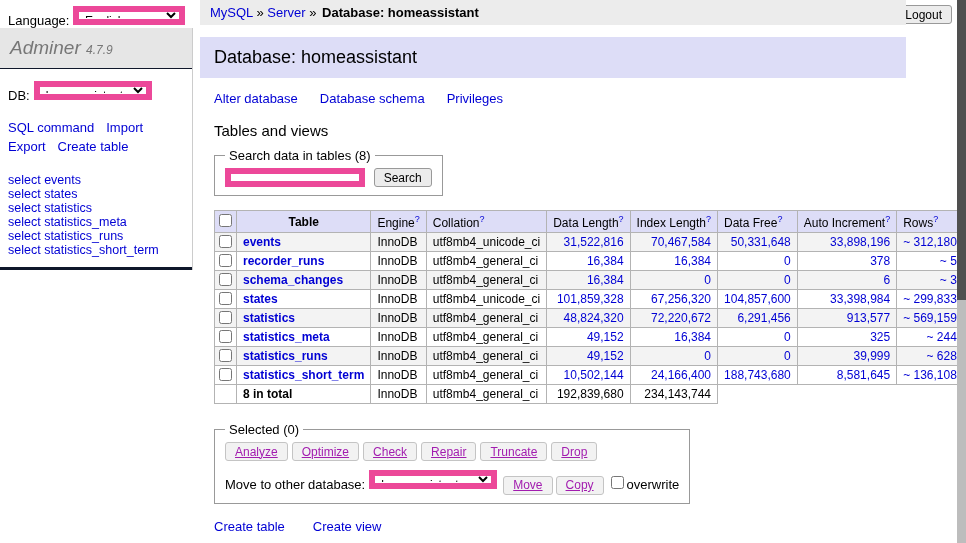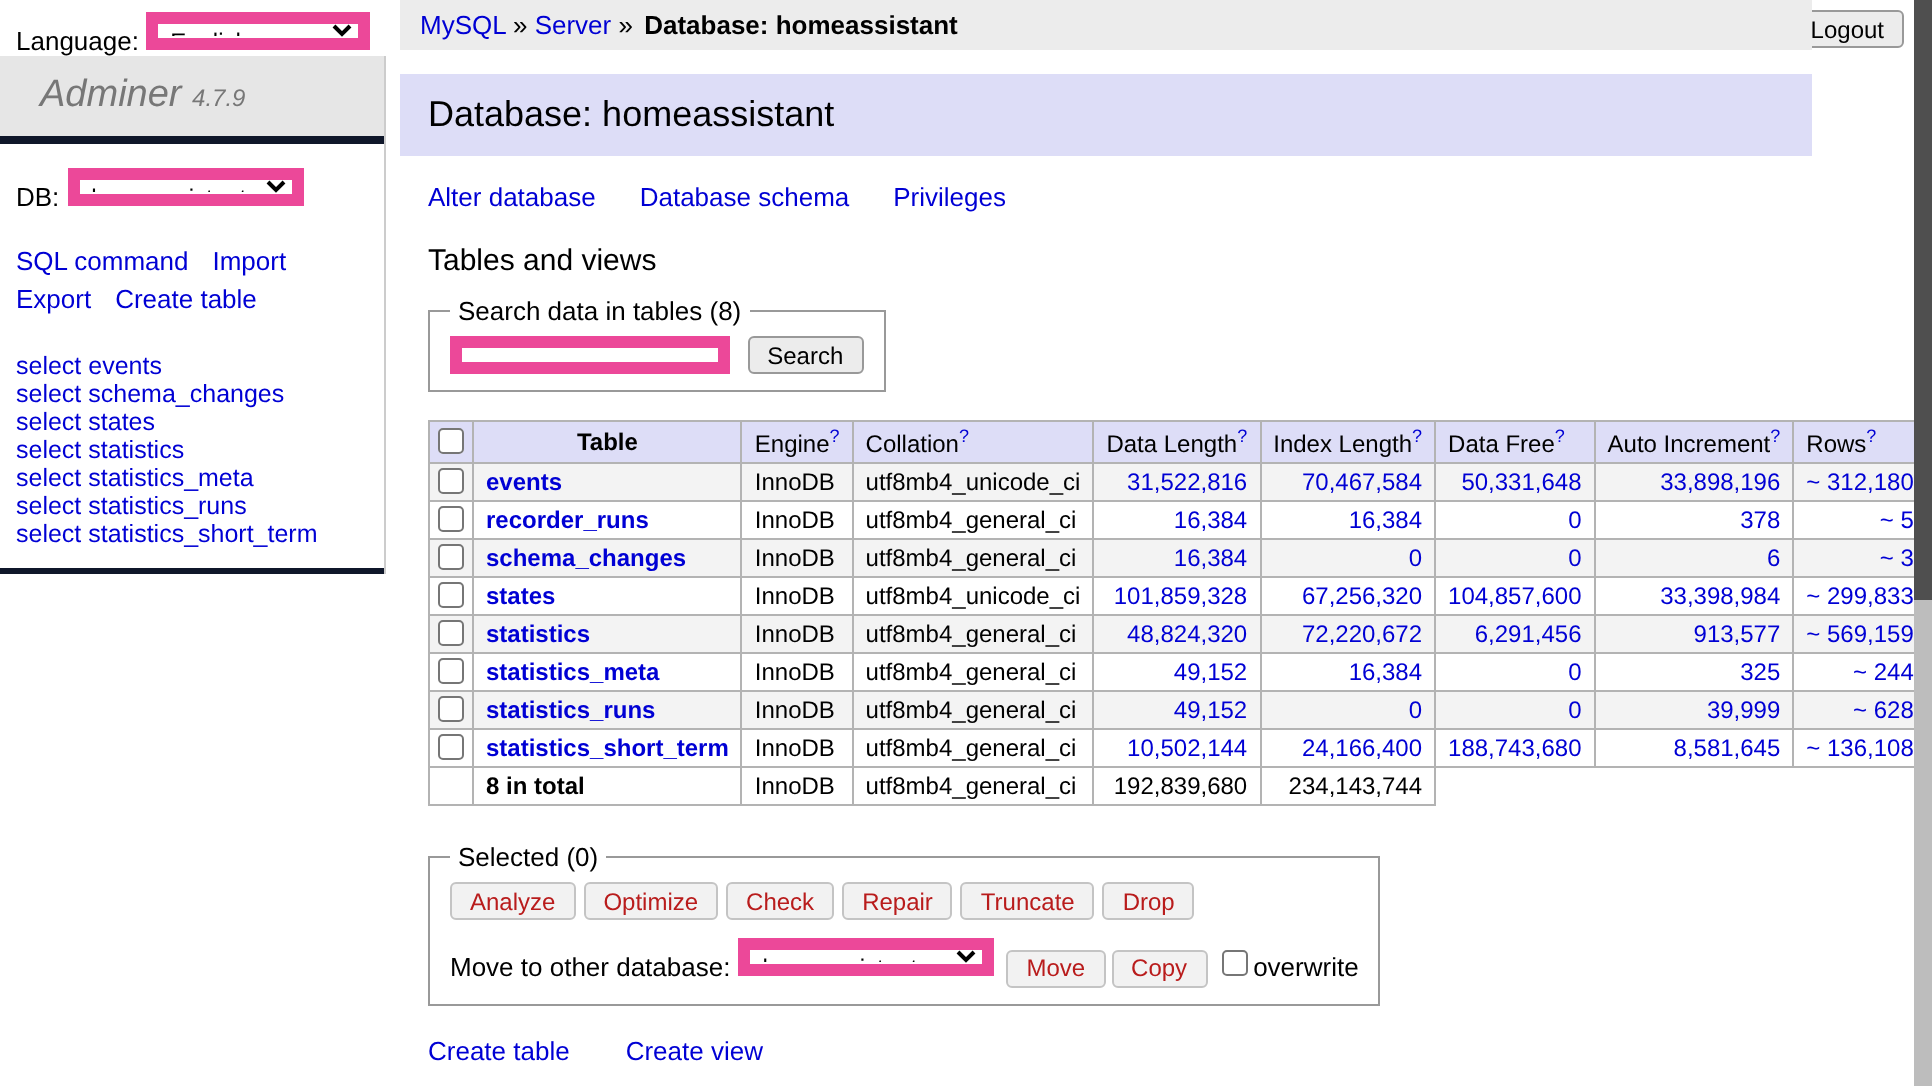--- a/index.html
+++ b/index.html
@@ -19,31 +19,31 @@
 
   select, input[type=text] {
     font-family: inherit; font-size: 12px;
     border: 6px solid #ec4899; background: #fff; height: 19px; padding: 1px 2px;
   }
   button {
     font-family: inherit; font-size: 12px;
     background: #ececec; border: 1px solid #999; border-radius: 3px;
     padding: 1px 9px; height: 19px; cursor: pointer;
   }
-  button:disabled { color: #b91c1c; border-color: #c4c4c4; background: #f2f2f2; cursor: default; }
+  button:disabled { color: #a21caf; border-color: #c4c4c4; background: #f2f2f2; cursor: default; text-decoration: underline; }
 
   
   #menu {
     position: absolute; top: 28px; left: 0; width: 193px;
     border-right: 1px solid #ccc; background: #fff;
   }
   #menu h1 {
-    margin: 0; padding: 9px 20px;
+    margin: 0; padding: 9px 10px;
     background: var(--sidebar_header_bg, #e6e6e6);
-    border-bottom: 4px solid #0f172a;
+    border-bottom: 1px solid #0f172a;
     font-size: 19px; font-weight: normal; font-style: italic; color: #777;
   }
   #menu h1 .version { font-size: 12px; }
   #dbsel { padding: 12px 8px 10px 8px; }
   #dbsel select { width: 118px; margin-left: 4px; }
   #menu-links { padding: 6px 8px 12px 8px; width: 180px; }
   .mlink { margin-right: 12px; line-height: 1.45; display: inline-block; }
   #menu-tables { padding: 4px 8px 10px 8px; border-bottom: 3px solid #0f172a; }
   .tline { font-size: 12.5px; line-height: 14px; white-space: nowrap; }
 
@@ -120,21 +120,20 @@
 <div id="breadcrumb"><a>MySQL</a> » <a>Server</a> » <b>Database: homeassistant</b></div>
 
 <div id="menu">
   <h1><span>Adminer</span> <span class="version">4.7.9</span></h1>
   <div id="dbsel">
     <span>DB:</span><select><option>homeassistant</option></select>
   </div>
   <div id="menu-links"><a class="mlink">SQL command</a><a class="mlink">Import</a><a class="mlink">Export</a><a class="mlink">Create table</a></div>
   <div id="menu-tables">
       <div class="tline"><a>select</a> <a>events</a></div>
-      <div class="tline"><a>select</a> <a>schema_changes</a></div>
       <div class="tline"><a>select</a> <a>states</a></div>
       <div class="tline"><a>select</a> <a>statistics</a></div>
       <div class="tline"><a>select</a> <a>statistics_meta</a></div>
       <div class="tline"><a>select</a> <a>statistics_runs</a></div>
       <div class="tline"><a>select</a> <a>statistics_short_term</a></div>
     </div>
 </div>
 
 <div id="content">
   <h2>Database: homeassistant</h2>

